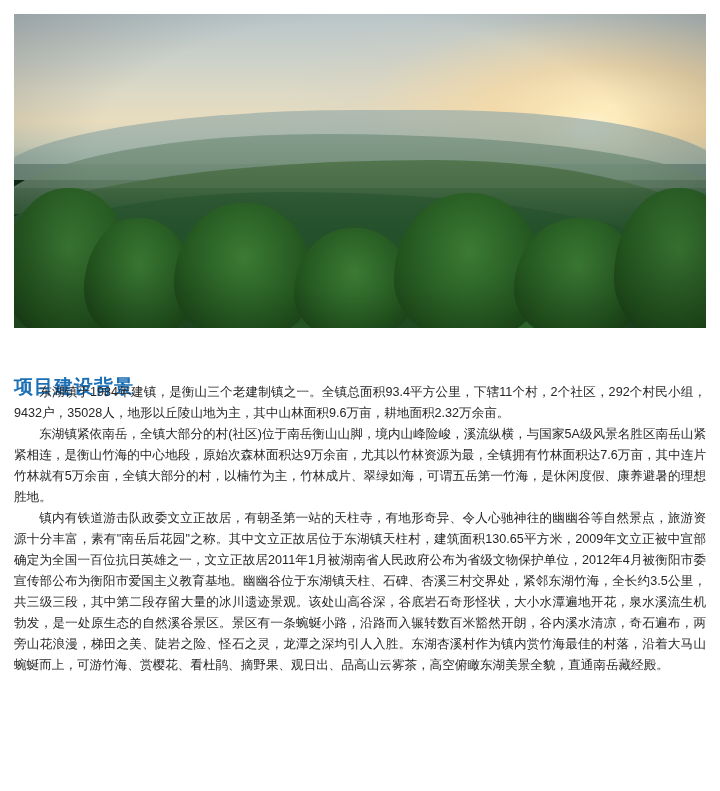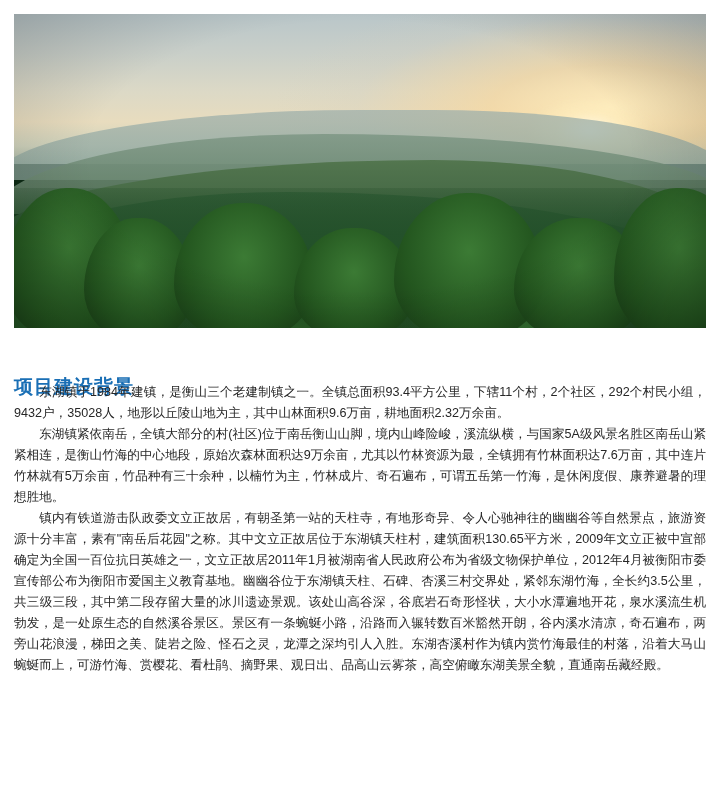--- a/index.html
+++ b/index.html
@@ -159,17 +159,17 @@
     <div class="tree" style="left:500px; width:130px; height:120px;"></div>
     <div class="tree" style="left:600px; width:130px; height:150px;"></div>
 
     <div class="hero-vignette"></div>
   </div>
 
   <h2 class="section-title">项目建设背景</h2>
 
   <div class="body-text">
     <p>东湖镇于1984年建镇，是衡山三个老建制镇之一。全镇总面积93.4平方公里，下辖11个村，2个社区，292个村民小组，9432户，35028人，地形以丘陵山地为主，其中山林面积9.6万亩，耕地面积2.32万余亩。</p>
-    <p>东湖镇紧依南岳，全镇大部分的村(社区)位于南岳衡山山脚，境内山峰险峻，溪流纵横，与国家5A级风景名胜区南岳山紧紧相连，是衡山竹海的中心地段，原始次森林面积达9万余亩，尤其以竹林资源为最，全镇拥有竹林面积达7.6万亩，其中连片竹林就有5万余亩，竹品种有三十余种，以楠竹为主，竹林成片、奇石遍布，可谓五岳第一竹海，是休闲度假、康养避暑的理想胜地。</p>
+    <p>东湖镇紧依南岳，全镇大部分的村(社区)位于南岳衡山山脚，境内山峰险峻，溪流纵横，与国家5A级风景名胜区南岳山紧紧相连，是衡山竹海的中心地段，原始次森林面积达9万余亩，尤其以竹林资源为最，全镇拥有竹林面积达7.6万亩，其中连片竹林就有5万余亩，全镇大部分的村，以楠竹为主，竹林成片、翠绿如海，可谓五岳第一竹海，是休闲度假、康养避暑的理想胜地。</p>
     <p>镇内有铁道游击队政委文立正故居，有朝圣第一站的天柱寺，有地形奇异、令人心驰神往的幽幽谷等自然景点，旅游资源十分丰富，素有"南岳后花园"之称。其中文立正故居位于东湖镇天柱村，建筑面积130.65平方米，2009年文立正被中宣部确定为全国一百位抗日英雄之一，文立正故居2011年1月被湖南省人民政府公布为省级文物保护单位，2012年4月被衡阳市委宣传部公布为衡阳市爱国主义教育基地。幽幽谷位于东湖镇天柱、石碑、杏溪三村交界处，紧邻东湖竹海，全长约3.5公里，共三级三段，其中第二段存留大量的冰川遗迹景观。该处山高谷深，谷底岩石奇形怪状，大小水潭遍地开花，泉水溪流生机勃发，是一处原生态的自然溪谷景区。景区有一条蜿蜒小路，沿路而入辗转数百米豁然开朗，谷内溪水清凉，奇石遍布，两旁山花浪漫，梯田之美、陡岩之险、怪石之灵，龙潭之深均引人入胜。东湖杏溪村作为镇内赏竹海最佳的村落，沿着大马山蜿蜒而上，可游竹海、赏樱花、看杜鹃、摘野果、观日出、品高山云雾茶，高空俯瞰东湖美景全貌，直通南岳藏经殿。</p>
   </div>
 
 </div>
 
 </body></html>

